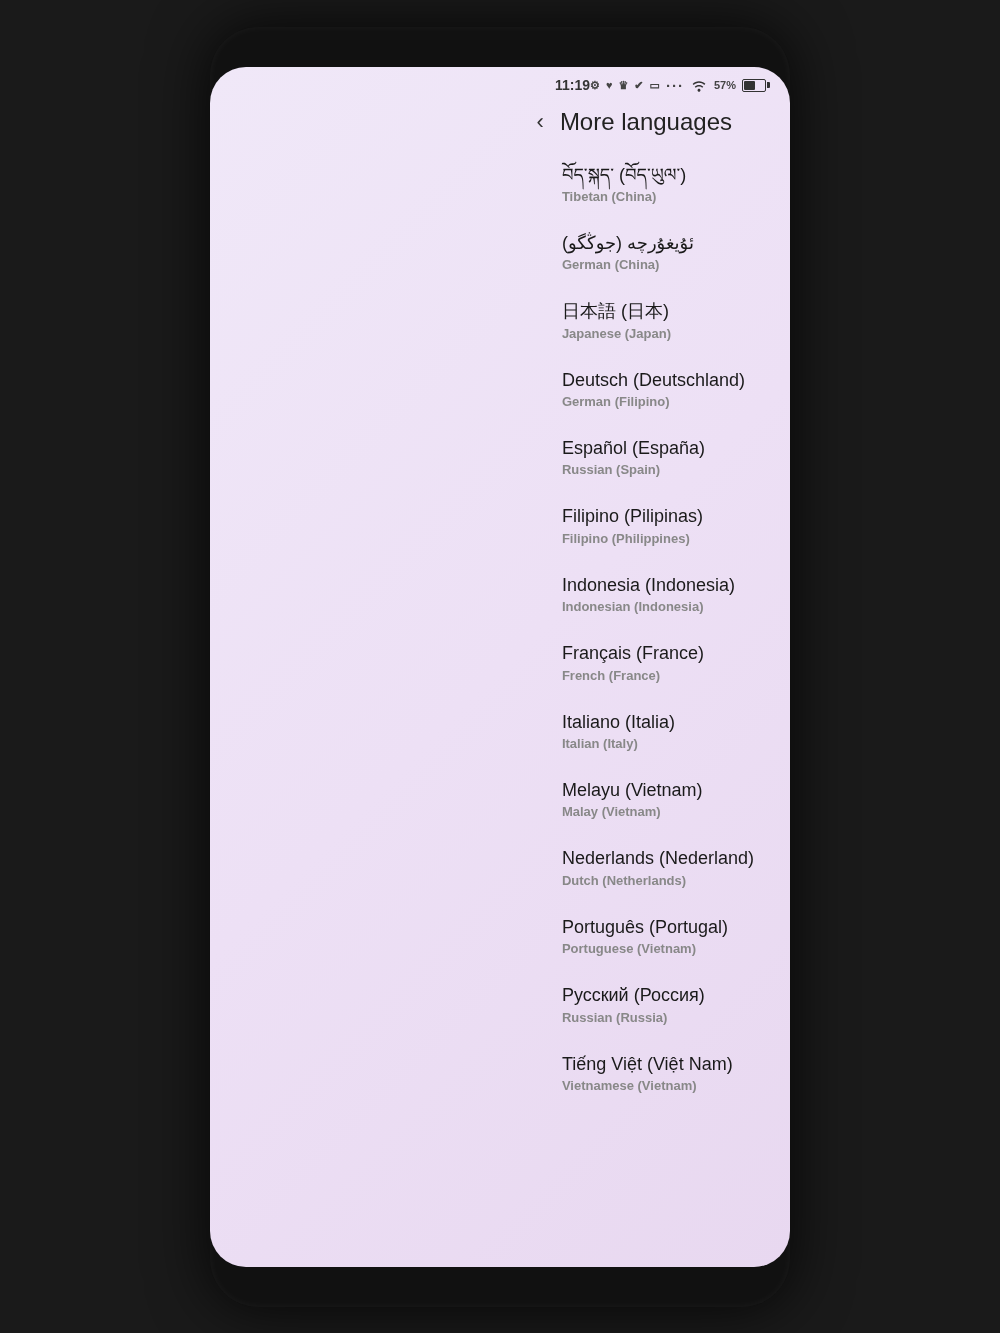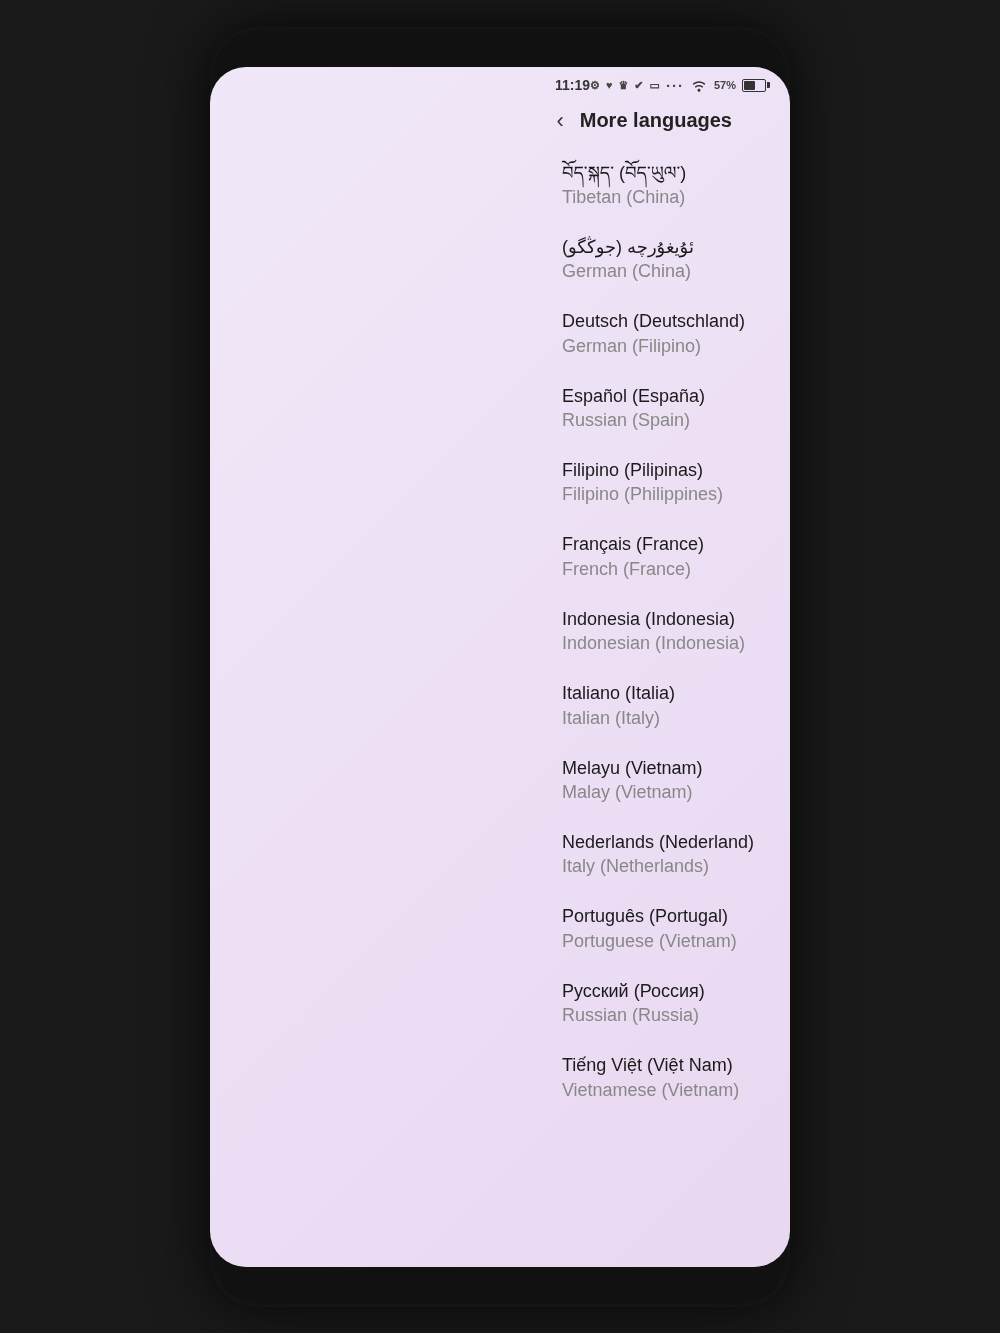--- a/index.html
+++ b/index.html
@@ -108,22 +108,22 @@
 
     .back-btn {
       font-size: 22px;
       color: #333;
       cursor: pointer;
       margin-right: 16px;
       font-weight: 300;
     }
 
     .page-title {
-      font-size: 20px;
-      font-weight: 700;
+      font-size: 24px;
+      font-weight: 400;
       color: #222;
       flex: 1;
       text-align: center;
       margin-right: 38px;
     }
 
     
     .language-list {
       flex: 1;
       overflow-y: auto;
@@ -138,23 +138,23 @@
 
     .language-native {
       font-size: 18px;
       font-weight: 400;
       color: #1a1a1a;
       line-height: 1.3;
       margin-bottom: 2px;
     }
 
     .language-english {
-      font-size: 18px;
+      font-size: 13px;
       color: #888;
-      font-weight: 400;
+      font-weight: 700;
     }
 
     .language-list::-webkit-scrollbar {
       display: none;
     }
 
     .icon-sm {
       font-size: 11px;
       color: #444;
     }
@@ -202,50 +202,54 @@
     <div class="language-list" id="language-list">
     <div class="language-item">
           <div class="language-native">བོད་སྐད་ (བོད་ཡུལ་)</div>
           <div class="language-english">Tibetan (China)</div>
         </div>
         <div class="language-item">
           <div class="language-native">ئۇيغۇرچە (جوڭگو)</div>
           <div class="language-english">German (China)</div>
         </div>
         <div class="language-item">
+          <div class="language-native">日本語 (日本)</div>
+          <div class="language-english">Japanese (Japan)</div>
+        </div>
+        <div class="language-item">
           <div class="language-native">Deutsch (Deutschland)</div>
           <div class="language-english">German (Filipino)</div>
         </div>
         <div class="language-item">
           <div class="language-native">Español (España)</div>
           <div class="language-english">Russian (Spain)</div>
         </div>
         <div class="language-item">
           <div class="language-native">Filipino (Pilipinas)</div>
           <div class="language-english">Filipino (Philippines)</div>
         </div>
         <div class="language-item">
+          <div class="language-native">Indonesia (Indonesia)</div>
+          <div class="language-english">Indonesian (Indonesia)</div>
+        </div>
+        <div class="language-item">
           <div class="language-native">Français (France)</div>
           <div class="language-english">French (France)</div>
         </div>
         <div class="language-item">
-          <div class="language-native">Indonesia (Indonesia)</div>
-          <div class="language-english">Indonesian (Indonesia)</div>
-        </div>
-        <div class="language-item">
           <div class="language-native">Italiano (Italia)</div>
           <div class="language-english">Italian (Italy)</div>
         </div>
         <div class="language-item">
           <div class="language-native">Melayu (Vietnam)</div>
           <div class="language-english">Malay (Vietnam)</div>
         </div>
         <div class="language-item">
           <div class="language-native">Nederlands (Nederland)</div>
-          <div class="language-english">Italy (Netherlands)</div>
+          <div class="language-english">Dutch (Netherlands)</div>
         </div>
         <div class="language-item">
           <div class="language-native">Português (Portugal)</div>
           <div class="language-english">Portuguese (Vietnam)</div>
         </div>
         <div class="language-item">
           <div class="language-native">Русский (Россия)</div>
           <div class="language-english">Russian (Russia)</div>
         </div>
         <div class="language-item">

